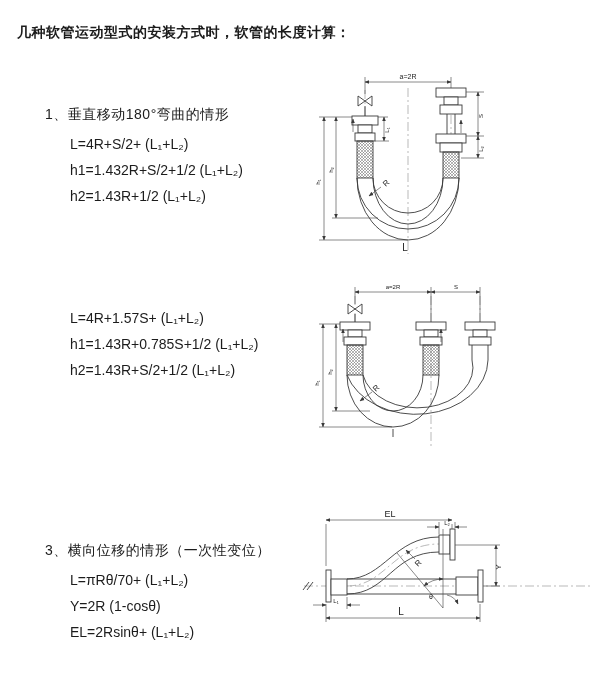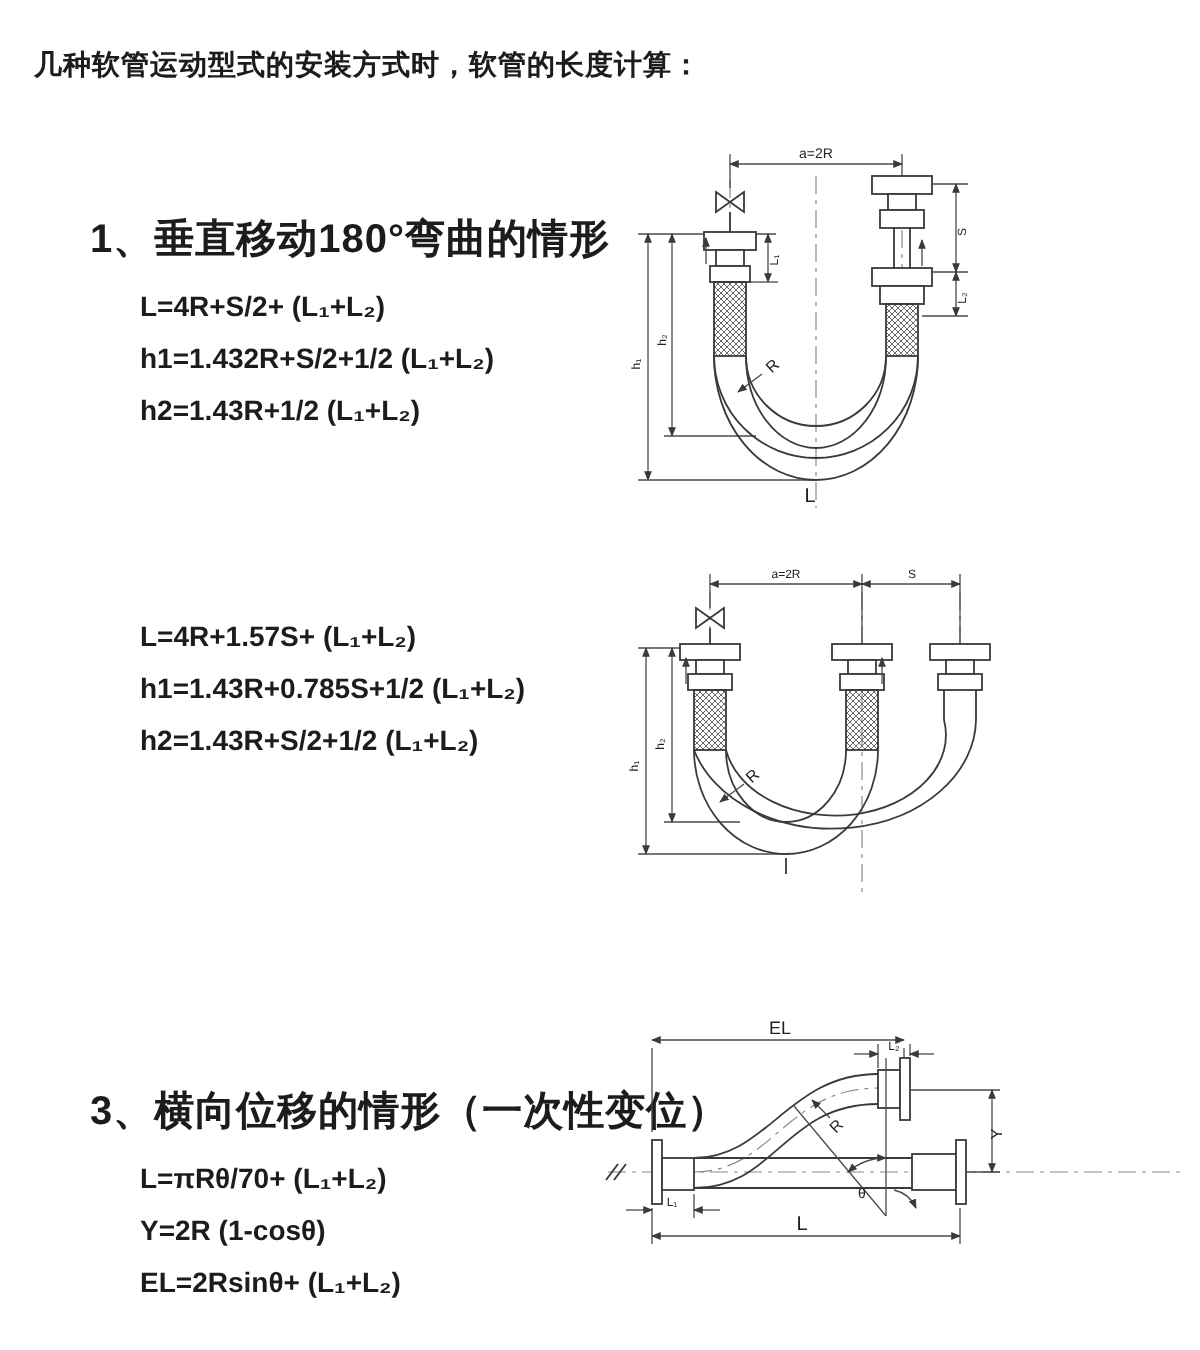--- a/index.html
+++ b/index.html
@@ -7,22 +7,22 @@
     width:600px;height:675px;background:#ffffff;overflow:hidden;
     font-family:"Liberation Sans","DejaVu Sans",sans-serif;color:#1c1c1c;
     position:relative;
   }
   .page{position:absolute;inset:0;}
   .title{
     position:absolute;left:17px;top:24px;
     font-size:14px;font-weight:bold;letter-spacing:.5px;
   }
   .sec{position:absolute;left:45px;}
-  .sec .h{font-size:20px;font-weight:bold;letter-spacing:.5px;margin:0 0 7px 0;}
-  .sec .f{font-size:14px;font-weight:bold;margin:0 0 0 25px;line-height:26px;white-space:pre;}
+  .sec .h{font-size:14px;font-weight:normal;letter-spacing:.5px;margin:0 0 7px 0;}
+  .sec .f{font-size:14px;font-weight:normal;margin:0 0 0 25px;line-height:26px;white-space:pre;}
   svg.diag{position:absolute;}
   .ln{stroke:#3a3a3a;stroke-width:0.9;fill:none;}
   .fw{stroke:#3a3a3a;stroke-width:0.9;fill:#ffffff;}
   .dim{stroke:#4a4a4a;stroke-width:0.65;fill:none;}
   .cl{stroke:#8a8a8a;stroke-width:0.6;stroke-dasharray:9 3 2 3;fill:none;}
   .braid{stroke:#3a3a3a;stroke-width:0.9;fill:url(#hatch);}
   text{fill:#222;font-family:"Liberation Sans","DejaVu Sans",sans-serif;}
   .t6{font-size:6px;} .t7{font-size:7px;} .t8{font-size:8px;} .t10{font-size:10px;}
 </style>
 </head>

